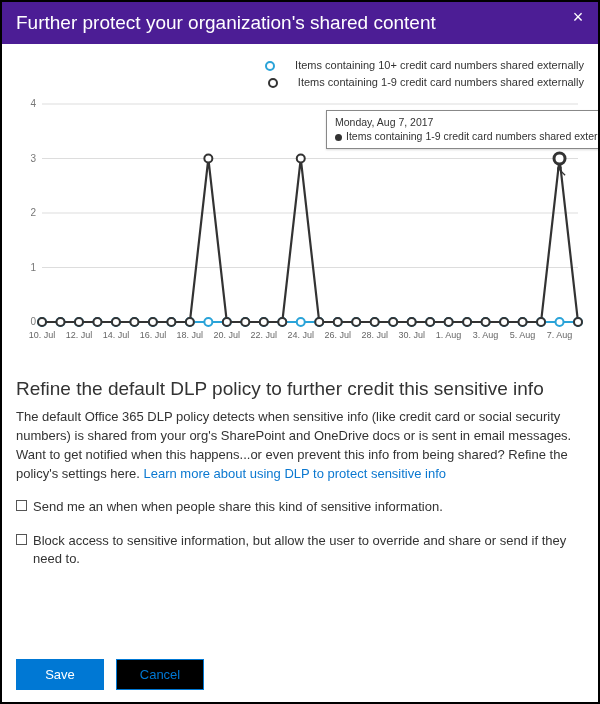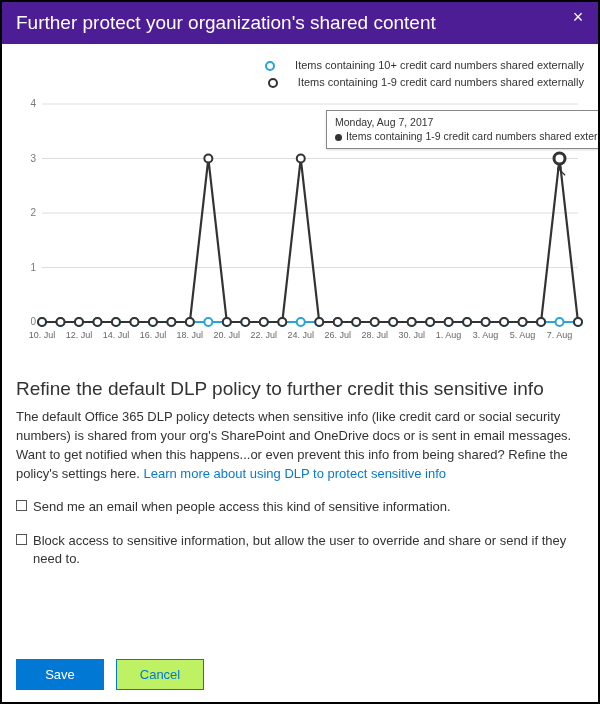--- a/index.html
+++ b/index.html
@@ -108,21 +108,21 @@
   }
   .btn {
     min-width: 88px;
     padding: 7px 0;
     text-align: center;
     font-size: 13px;
     cursor: pointer;
     border: 1px solid;
   }
   .btn-primary { background: #0078d4; color: #fff; border-color: #0078d4; }
-  .btn-secondary { background: #bef264; color: #0078d4; border-color: #0078d4; }
+  .btn-secondary { background: #000000; color: #0078d4; border-color: #0078d4; }
 </style>
 </head>
 <body>
 
 <div class="header">
   <span>Further protect your organization's shared content</span>
   <div class="close-x">×</div>
 </div>
 
 <div class="content">
@@ -236,21 +236,21 @@
     <div class="cursor-ptr">↖</div>
   </div>
 
   <h2 class="sub">Refine the default DLP policy to further credit this sensitive info</h2>
   <p class="body">
     <span>The default Office 365 DLP policy detects when sensitive info (like credit card or social security numbers) is shared from your org's SharePoint and OneDrive docs or is sent in email messages. Want to get notified when this happens...or even prevent this info from being shared? Refine the policy's settings here. </span><a class="link">Learn more about using DLP to protect sensitive info</a>
   </p>
 
   <div class="check-row">
     <div class="chk"></div>
-    <div>Send me an email when people access this kind of sensitive information.</div>
+    <div>Send me an when when people share this kind of sensitive information.</div>
   </div>
   <div class="check-row">
     <div class="chk"></div>
     <div>Block access to sensitive information, but allow the user to override and share or send if they need to.</div>
   </div>
 
 </div>
 
 <div class="footer">
   <div class="btn btn-primary">Save</div>

